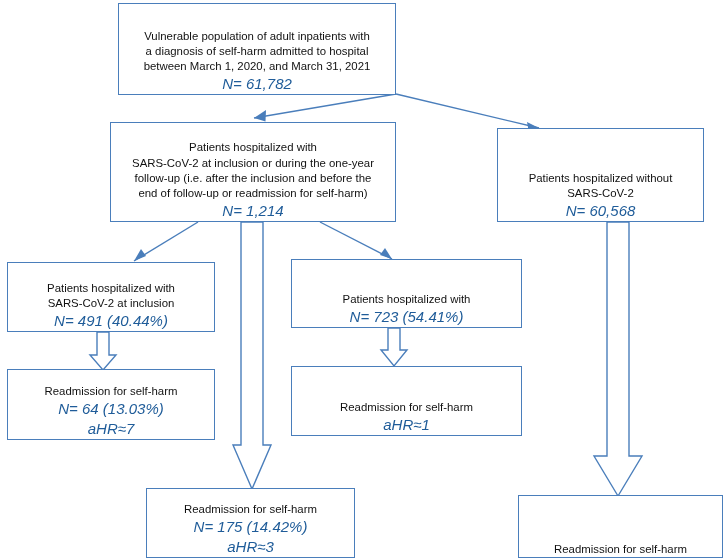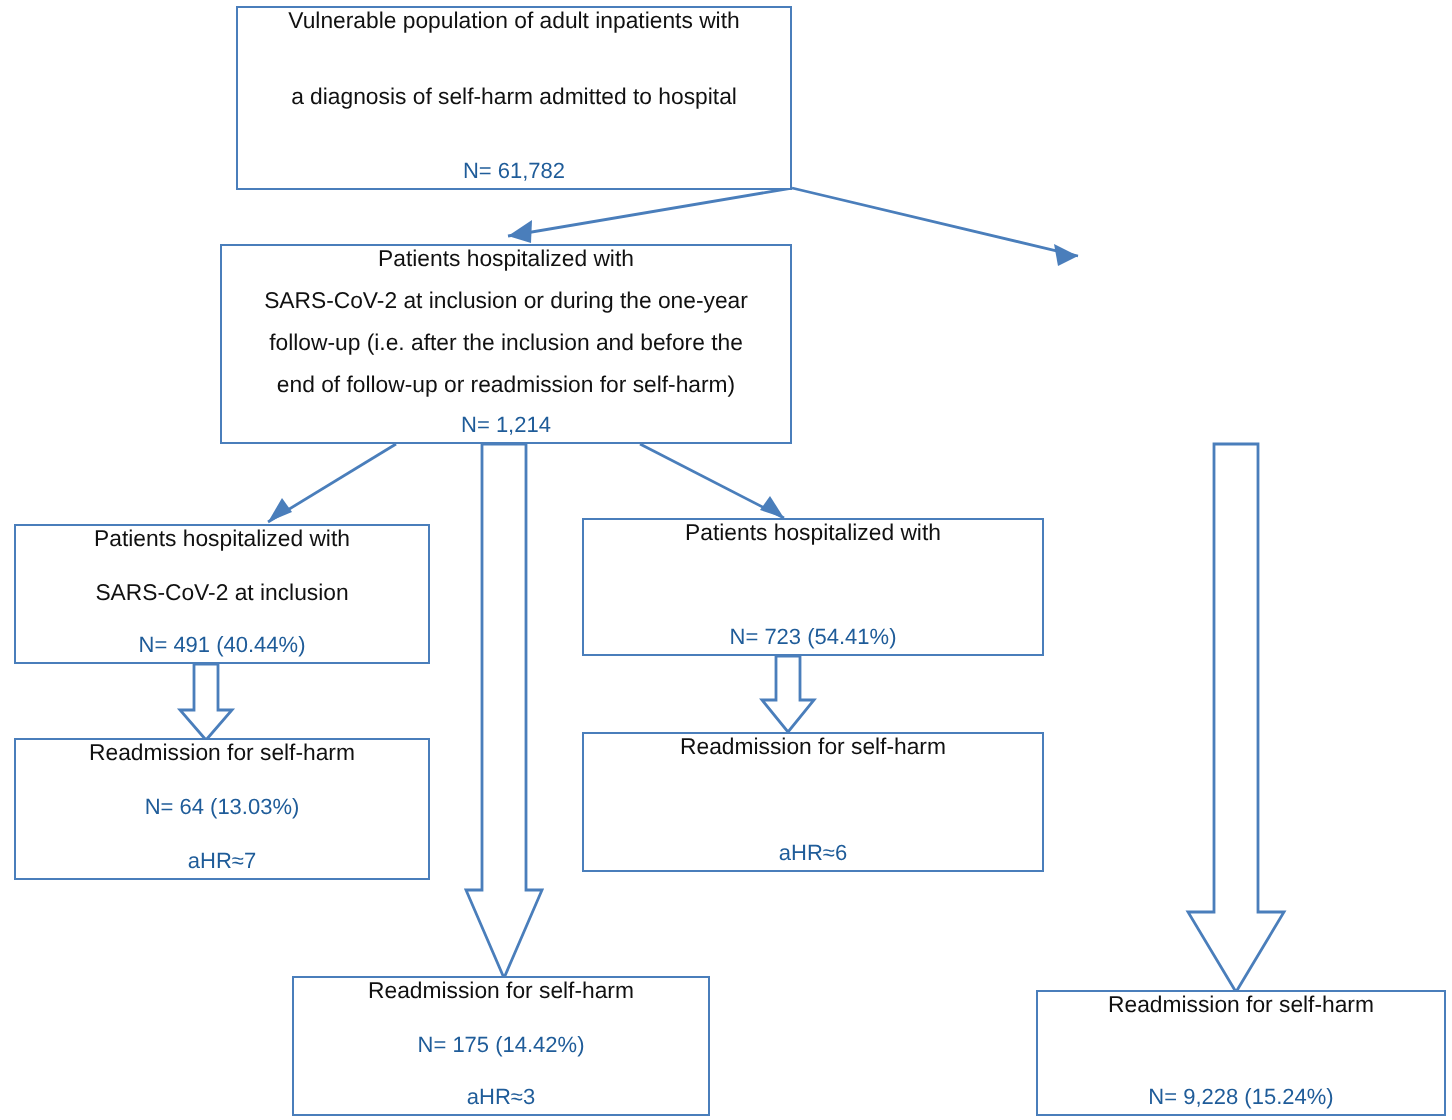--- a/index.html
+++ b/index.html
@@ -18,37 +18,38 @@
     overflow: hidden;
   }
   .box {
     position: absolute;
     box-sizing: border-box;
     border: 1.4px solid #4a7ebb;
     background: #ffffff;
     display: flex;
     flex-direction: column;
     align-items: center;
-    justify-content: space-between;
+    justify-content: flex-end;
     text-align: center;
     z-index: 5;
   }
   .line {
     display: block;
     width: 100%;
     line-height: 1.33;
     white-space: nowrap;
   }
   .t-black {
     color: #111111;
     font-size: 11.4px;
   }
   .t-blue {
     color: #1f5c99;
-    font-size: 11px;
+    font-size: 15px;
+    font-style: italic;
   }
   svg.connectors {
     position: absolute;
     left: 0;
     top: 0;
     width: 726px;
     height: 560px;
     z-index: 1;
     pointer-events: none;
   }
@@ -100,58 +101,63 @@
     <polygon class="block-arrow" points="388,328 388,350 381,350 394,366 407,350 400,350 400,328"></polygon>
 
     <polygon class="block-arrow" points="241,222 241,445 233,445 252,489 271,445 263,445 263,222"></polygon>
 
     <polygon class="block-arrow" points="607,222 607,456 594,456 618,496 642,456 629,456 629,222"></polygon>
   </svg>
 
   <div class="box" style="left:118px; top:3px; width:278px; height:92px;">
     <span class="line t-black">Vulnerable population of adult inpatients with</span>
     <span class="line t-black">a diagnosis of self-harm admitted to hospital</span>
+    <span class="line t-black">between March 1, 2020, and March 31, 2021</span>
     <span class="line t-blue">N= 61,782</span>
   </div>
 
   <div class="box" style="left:110px; top:122px; width:286px; height:100px;">
     <span class="line t-black">Patients hospitalized with</span>
     <span class="line t-black">SARS-CoV-2 at inclusion or during the one-year</span>
     <span class="line t-black">follow-up (i.e. after the inclusion and before the</span>
     <span class="line t-black">end of follow-up or readmission for self-harm)</span>
     <span class="line t-blue">N= 1,214</span>
   </div>
 
+  <div class="box" style="left:497px; top:128px; width:207px; height:94px;">
+    <span class="line t-black">Patients hospitalized without</span>
+    <span class="line t-black">SARS-CoV-2</span>
+    <span class="line t-blue">N= 60,568</span>
+  </div>
 
   <div class="box" style="left:7px; top:262px; width:208px; height:70px;">
     <span class="line t-black">Patients hospitalized with</span>
     <span class="line t-black">SARS-CoV-2 at inclusion</span>
     <span class="line t-blue">N= 491 (40.44%)</span>
   </div>
 
   <div class="box" style="left:291px; top:259px; width:231px; height:69px;">
     <span class="line t-black">Patients hospitalized with</span>
     <span class="line t-blue">N= 723 (54.41%)</span>
   </div>
 
   <div class="box" style="left:7px; top:369px; width:208px; height:71px;">
     <span class="line t-black">Readmission for self-harm</span>
     <span class="line t-blue">N= 64 (13.03%)</span>
     <span class="line t-blue">aHR≈7</span>
   </div>
 
   <div class="box" style="left:291px; top:366px; width:231px; height:70px;">
     <span class="line t-black">Readmission for self-harm</span>
-    <span class="line t-blue">aHR≈6</span>
+    <span class="line t-blue">aHR≈1</span>
   </div>
 
   <div class="box" style="left:146px; top:488px; width:209px; height:70px;">
     <span class="line t-black">Readmission for self-harm</span>
     <span class="line t-blue">N= 175 (14.42%)</span>
     <span class="line t-blue">aHR≈3</span>
   </div>
 
   <div class="box" style="left:518px; top:495px; width:205px; height:63px;">
     <span class="line t-black">Readmission for self-harm</span>
-    <span class="line t-blue">N= 9,228 (15.24%)</span>
   </div>
 
 </div>
 
 </body></html>

